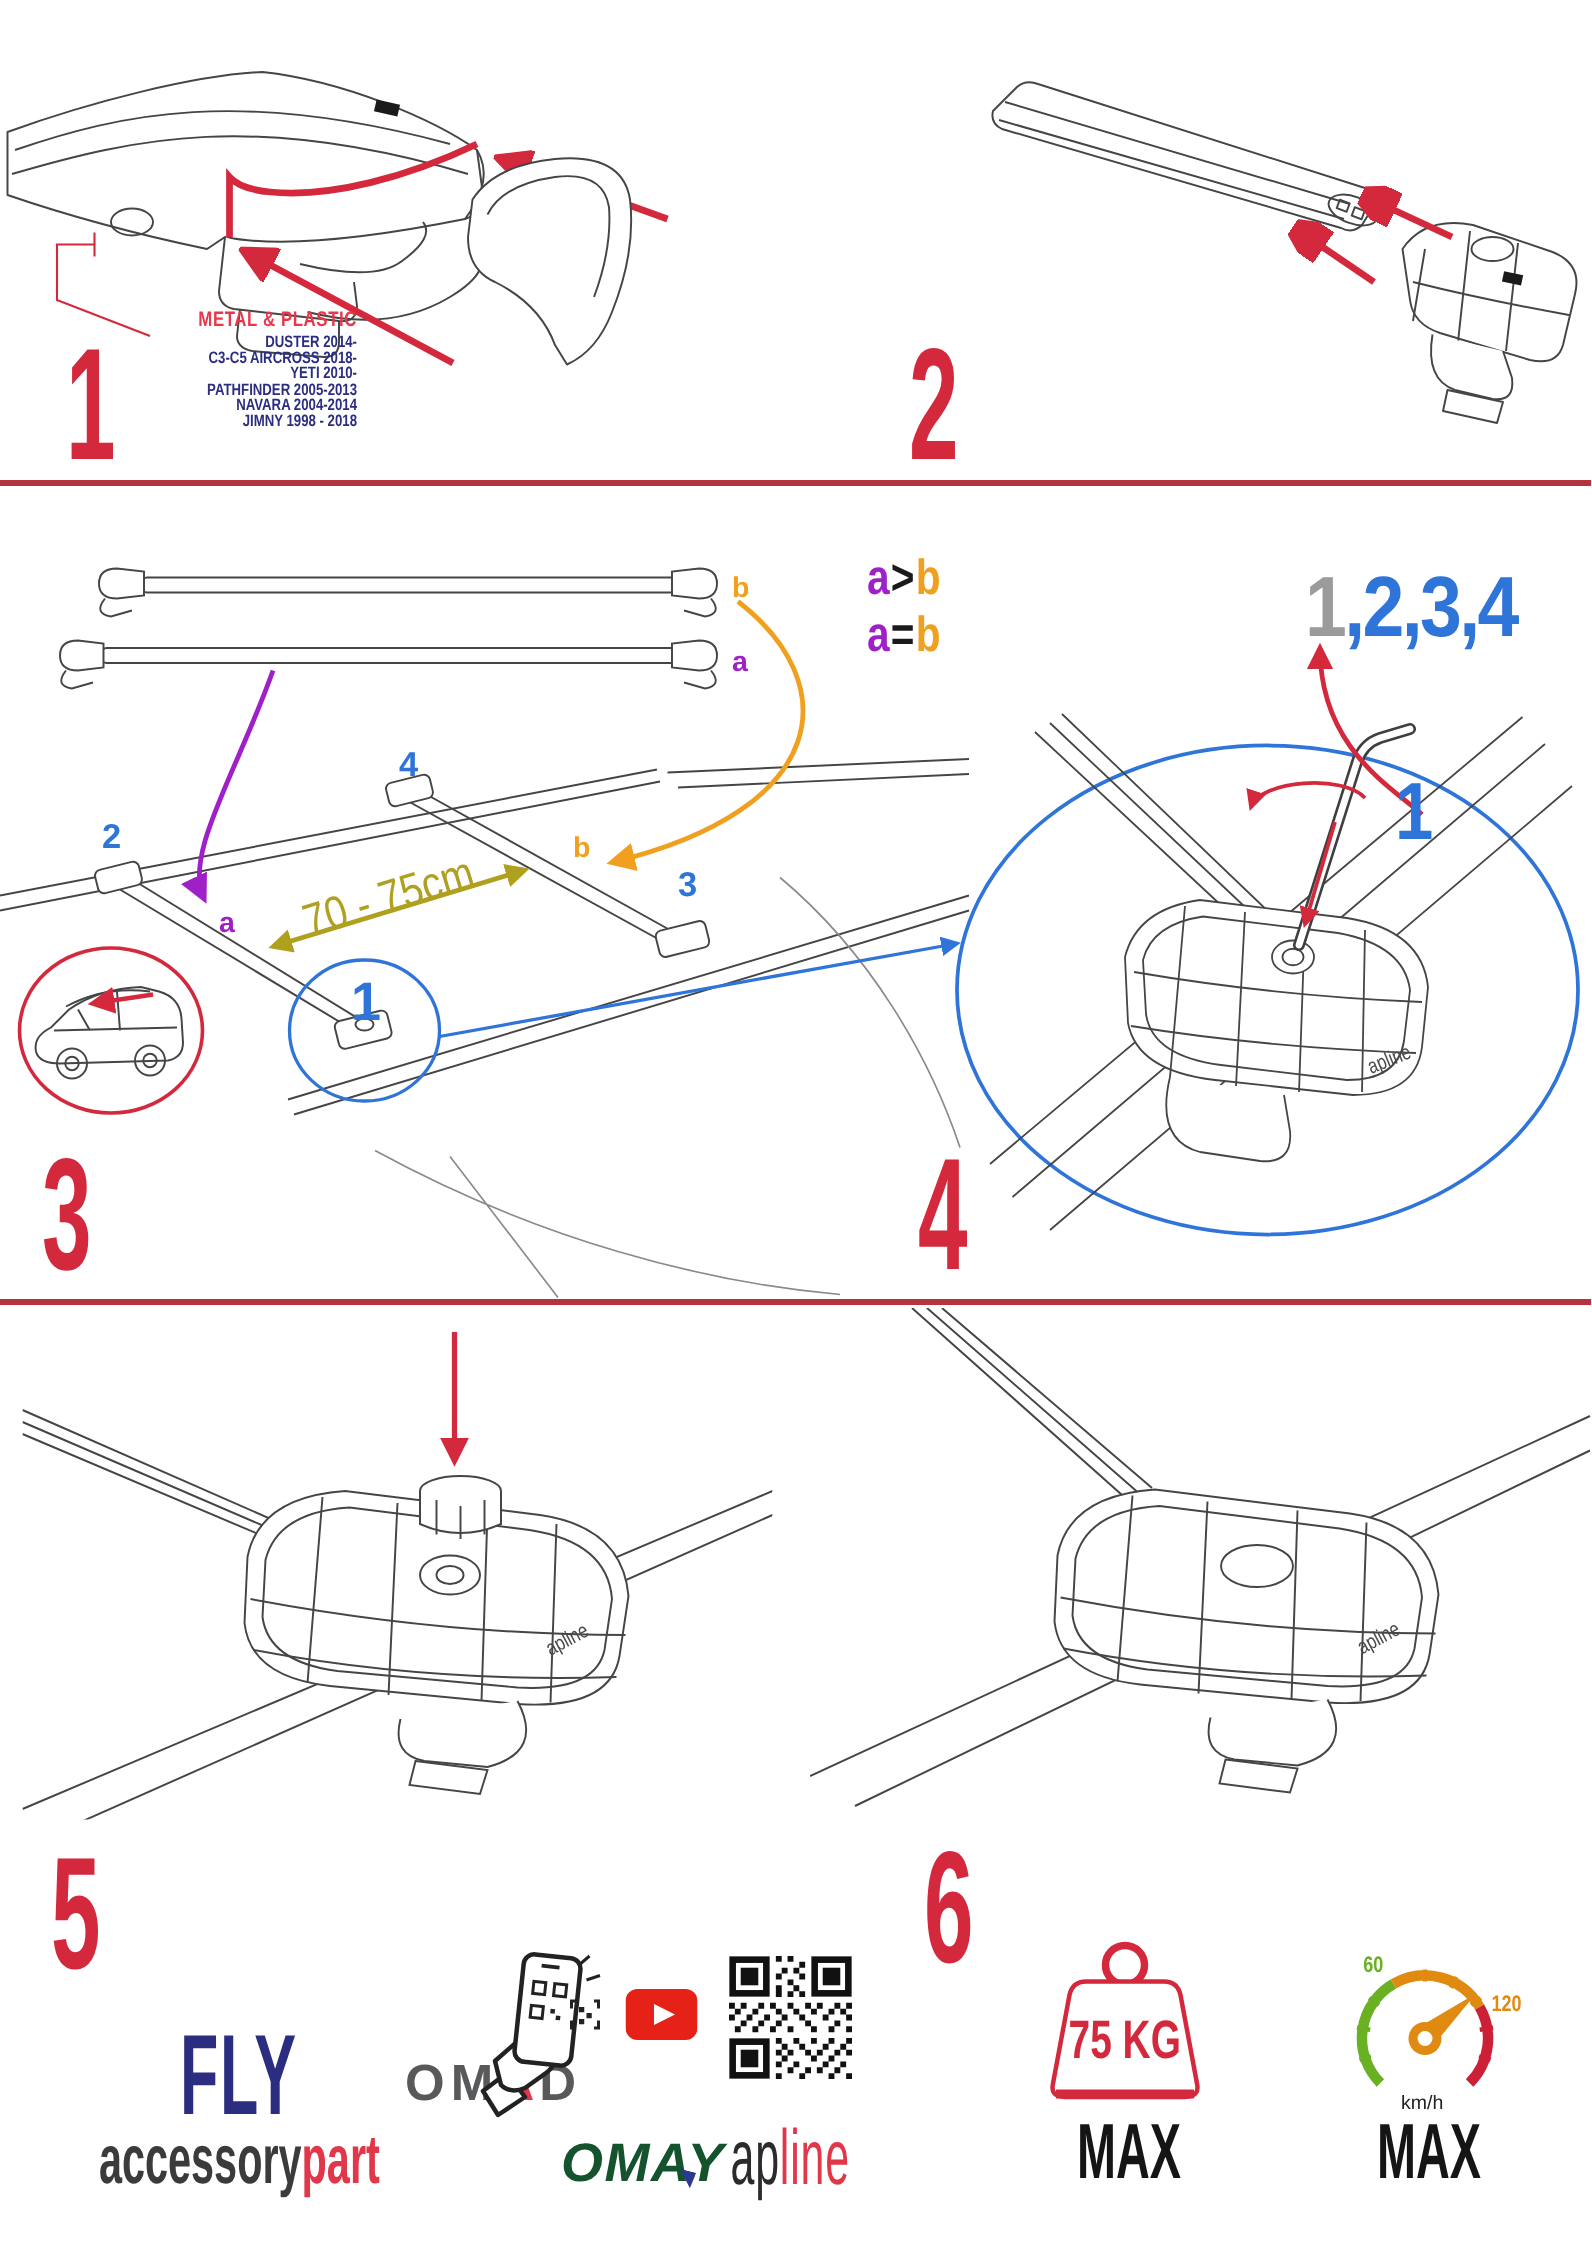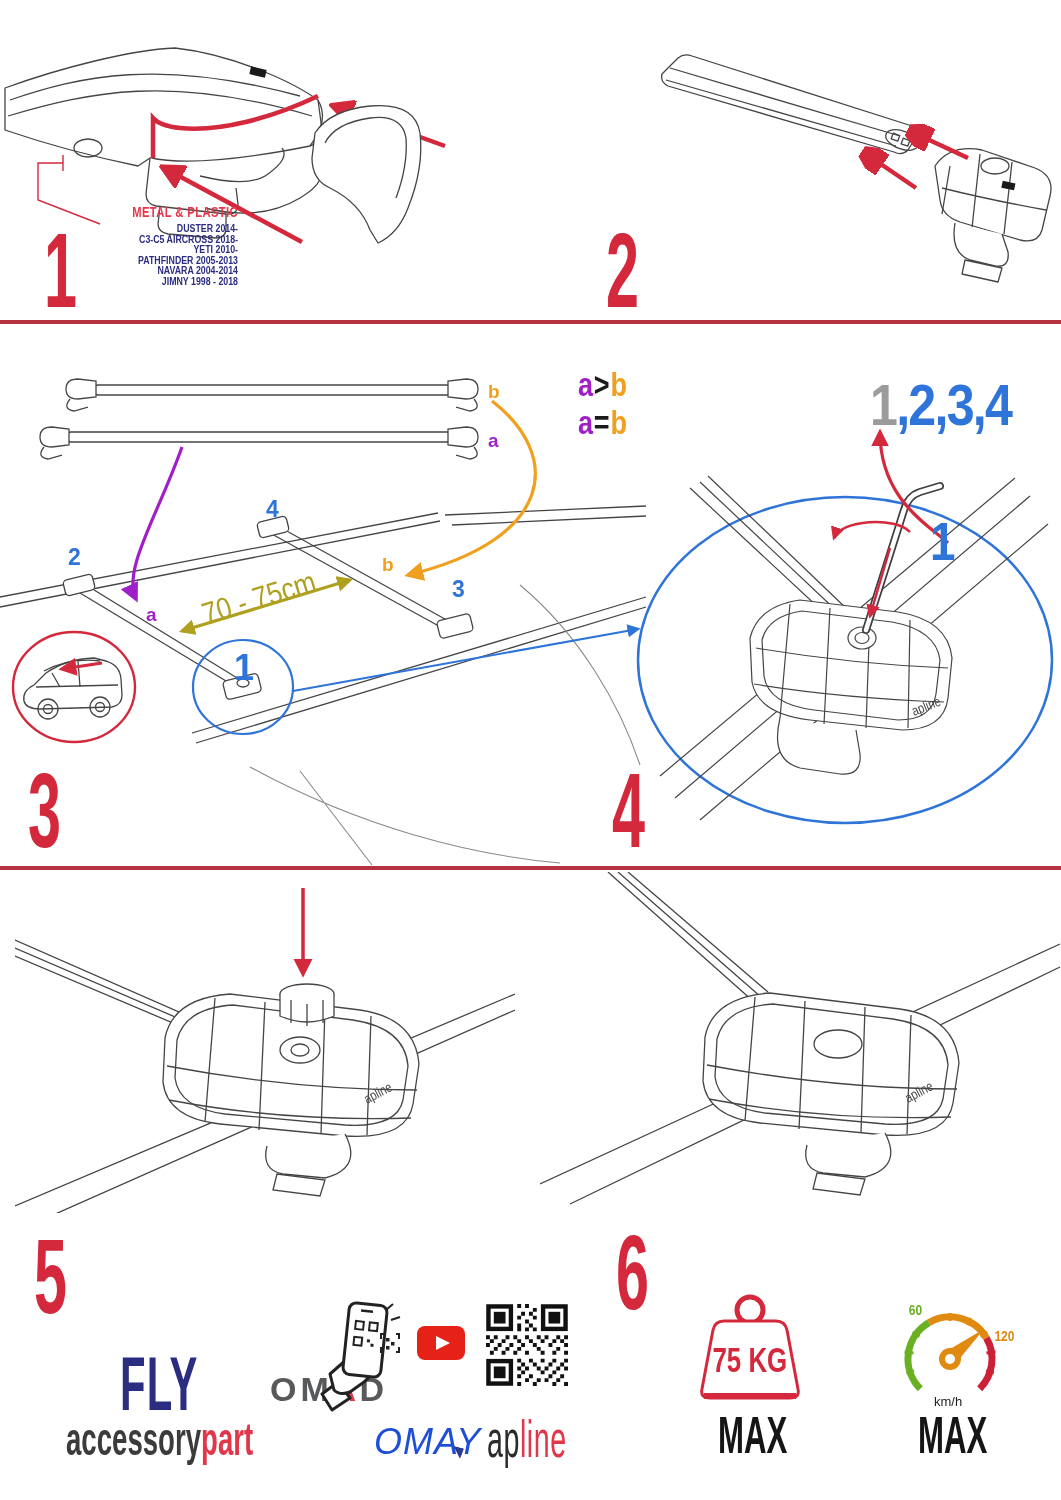--- a/index.html
+++ b/index.html
@@ -22,22 +22,22 @@
   .pos1-big{position:absolute;left:930px;top:510px;font-size:54px;font-weight:bold;color:#2e74d9;
             transform:scaleX(.85);transform-origin:left top}
   .logo-fly{position:absolute;left:120px;top:1340px;font-size:76px;font-weight:bold;color:#2b2d80;
             transform:scaleX(.55);transform-origin:left top;letter-spacing:2px}
   .logo-ap{position:absolute;left:66px;top:1412px;font-size:46px;font-weight:bold;
            transform:scaleX(.6);transform-origin:left top}
   .logo-ap .k{color:#3b3b3c}.logo-ap .r{color:#e0374a}
   .logo-omad{position:absolute;left:270px;top:1370px;font-size:34px;font-weight:bold;color:#58595b;
              letter-spacing:4px}
   .logo-omad .r{color:#e0374a}
-  .logo-omay{position:absolute;left:374px;top:1421px;font-size:36px;font-weight:normal;
-             font-style:italic;color:#1d4ed8;letter-spacing:1px}
+  .logo-omay{position:absolute;left:374px;top:1421px;font-size:36px;font-weight:bold;
+             font-style:italic;color:#14532d;letter-spacing:1px}
   .omay-tri{position:absolute;left:452px;top:1447px;width:11px;height:11px;background:#2b3990;
             clip-path:polygon(0 0,100% 0,85% 100%);transform:rotate(14deg)}
   .logo-apline{position:absolute;left:487px;top:1409px;font-size:52px;
                transform:scaleX(.55);transform-origin:left top;letter-spacing:1px}
   .logo-apline .k{color:#2b2b2b}.logo-apline .r{color:#e0374a}
   .max-label{position:absolute;font-size:52px;font-weight:bold;color:#151515;
              transform:scaleX(.6);transform-origin:left top}
   svg text{font-family:"Liberation Sans",sans-serif}
 </style>
 </head>

